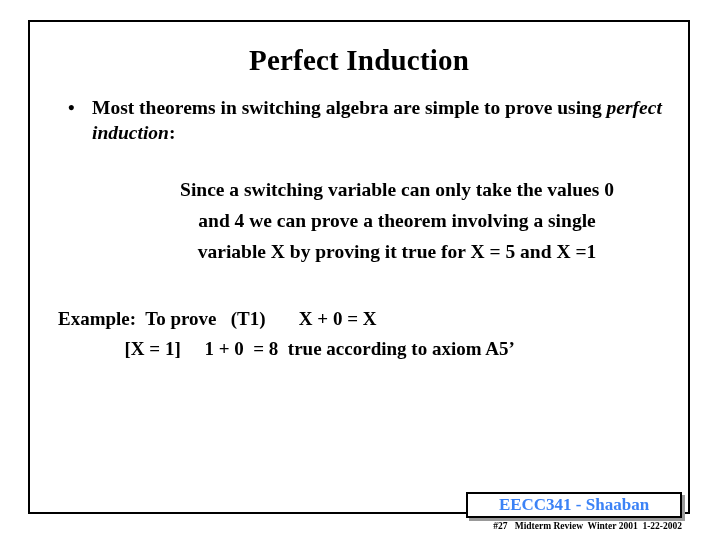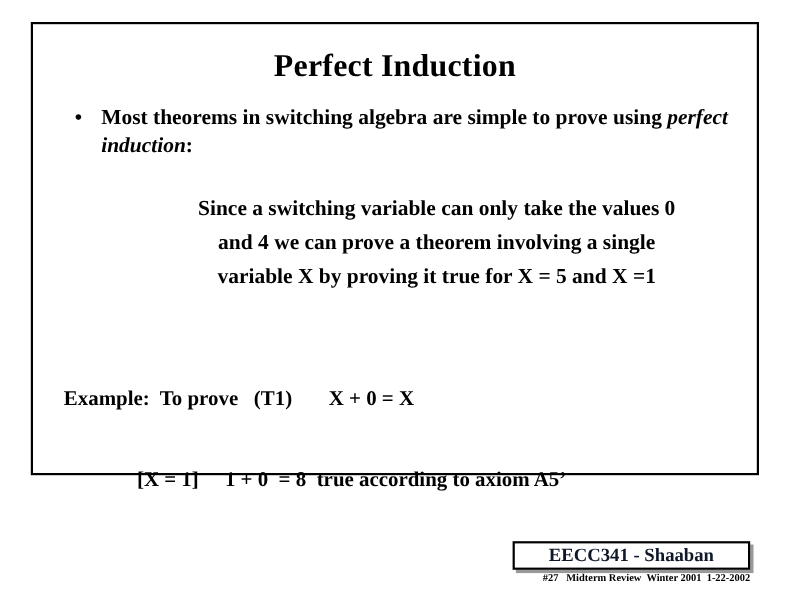--- a/index.html
+++ b/index.html
@@ -21,21 +21,21 @@
     width: 720px;
     height: 540px;
     background: #ffffff;
   }
   
   .frame {
     position: absolute;
     left: 28px;
     top: 20px;
     width: 662px;
-    height: 412px;
+    height: 494px;
     border: 2px solid #000000;
     box-sizing: border-box;
     background: #ffffff;
   }
   .title {
     position: absolute;
     left: 0;
     top: 22px;
     width: 100%;
     text-align: center;
@@ -82,41 +82,40 @@
     position: absolute;
     left: 28px;
     top: 282px;
     width: 620px;
     font-size: 19px;
     font-weight: bold;
     line-height: 30px;
   }
   .ex-row {
     white-space: pre;
-    margin-top: 44px;
   }
   .footer-box {
     position: absolute;
     left: 466px;
     top: 492px;
     width: 216px;
     height: 26px;
     border: 2px solid #000000;
     background: #ffffff;
     box-shadow: 3px 3px 0 #999999;
     box-sizing: border-box;
   }
   .footer-box .ftext {
     position: absolute;
     left: 0; right: 0;
     top: 1px;
     text-align: center;
     font-size: 17px;
     font-weight: bold;
-    color: #0f172a;
+    color: #3b82f6;
   }
   .footer-small {
     position: absolute;
     left: 466px;
     top: 521px;
     width: 216px;
     text-align: right;
     font-size: 9.5px;
     font-weight: bold;
     color: #000000;

